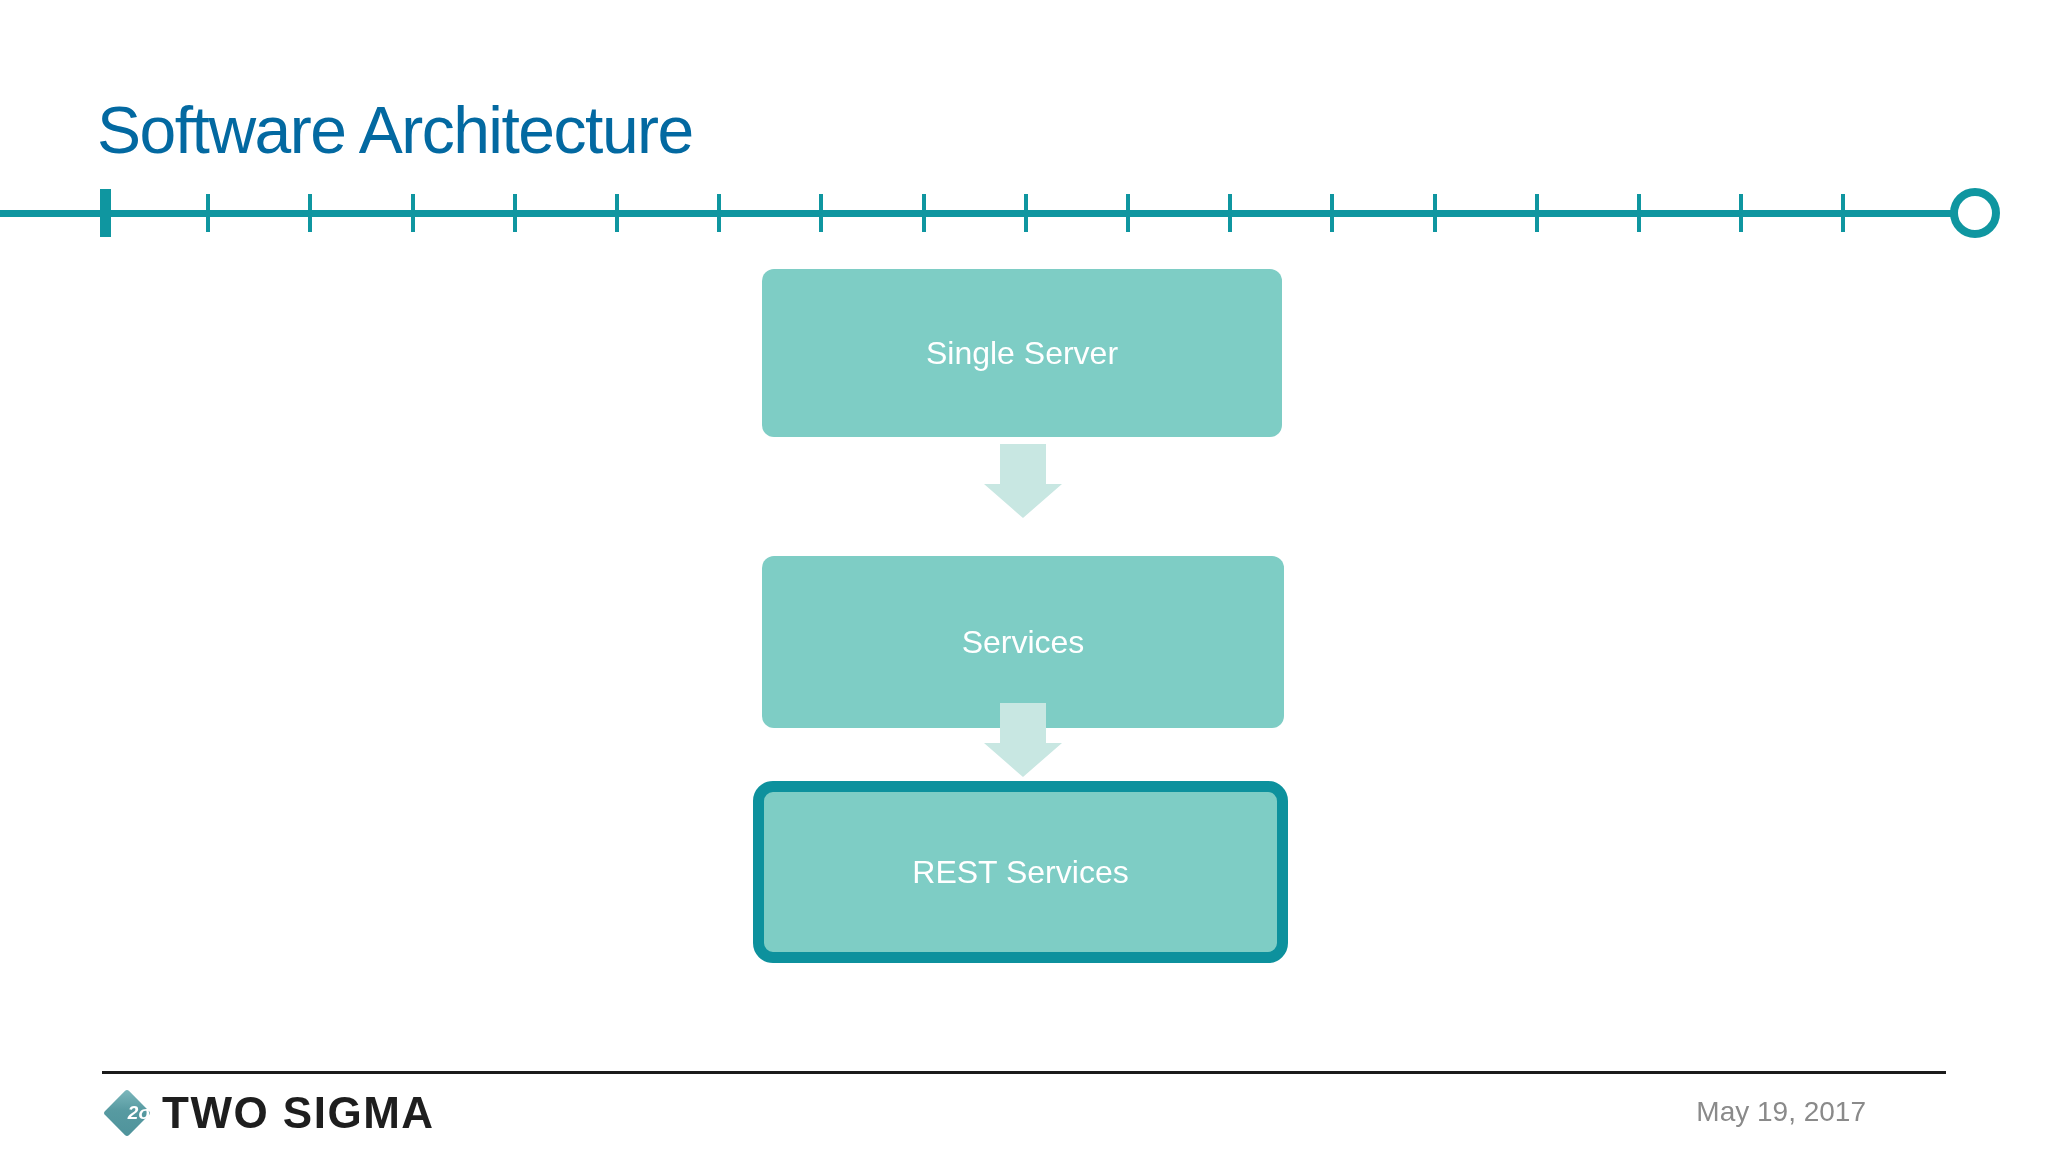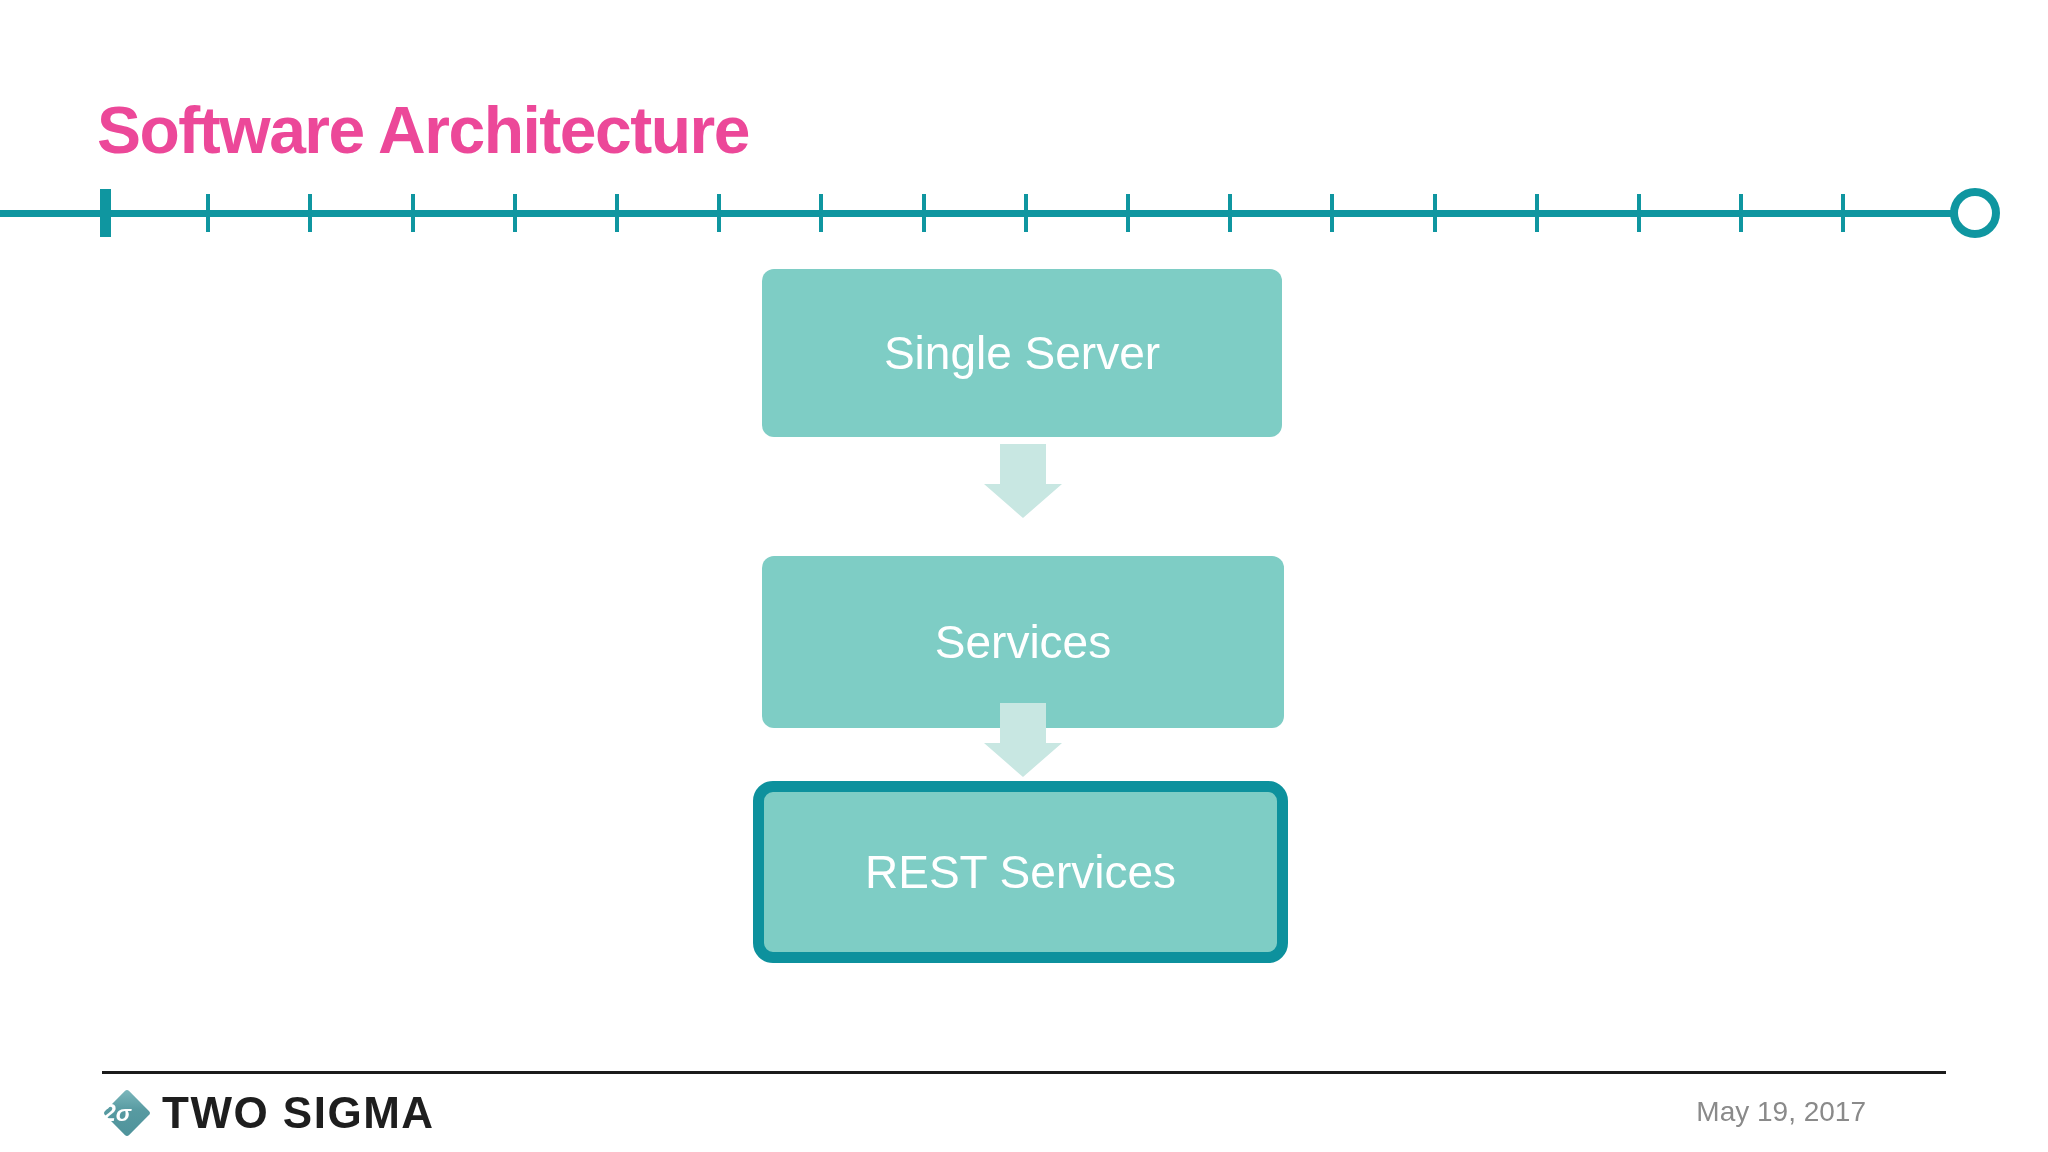--- a/index.html
+++ b/index.html
@@ -4,37 +4,37 @@
 <style>
   html,body{margin:0;padding:0;background:#ffffff;}
   .slide{
     position:relative;width:2048px;height:1152px;background:#ffffff;
     font-family:"Liberation Sans", sans-serif;overflow:hidden;
   }
 
   
   .title{
     position:absolute;left:97px;top:96px;
-    font-size:66px;font-weight:700;letter-spacing:-1.5px;
-    color:#ec4899;line-height:1.05;
+    font-size:66px;font-weight:400;letter-spacing:-1.5px;
+    color:#0369a1;line-height:1.05;
   }
 
   
   .tl-rule{position:absolute;left:0;top:210px;width:1952px;height:7px;background:#0f96a0;}
   .tick{position:absolute;top:194px;width:4px;height:38px;background:#0f96a0;}
   .tick-bold{top:189px;width:11px;height:48px;margin-left:-4px;}
   .tl-circle{
     position:absolute;left:1950px;top:188px;width:50px;height:50px;
     border:8px solid #0f96a0;border-radius:50%;background:#ffffff;box-sizing:border-box;
   }
 
   
   .node{
     position:absolute;display:flex;align-items:center;justify-content:center;
-    background:#7ecdc5;border-radius:12px;color:#ffffff;font-size:46px;
+    background:#7ecdc5;border-radius:12px;color:#ffffff;font-size:32px;
   }
   .node-1{left:762px;top:269px;width:520px;height:168px;}
   .node-2{left:762px;top:556px;width:522px;height:172px;}
   .node-3{
     left:753px;top:781px;width:535px;height:182px;
     border:11px solid #0d919d;border-radius:20px;box-sizing:border-box;text-align:right;
   }
 
   
   .down-arrow{
@@ -45,22 +45,22 @@
   .arrow-2{left:984px;top:703px;}
 
   
   .footer-rule{position:absolute;left:102px;top:1071px;width:1844px;height:3px;background:#1b1b1b;}
   .logo-diamond{
     position:absolute;left:110px;top:1096px;width:34px;height:34px;border-radius:3px;
     background:linear-gradient(135deg,#7db8bd 0%,#579aa1 45%,#4f939b 100%);
     transform:rotate(45deg);
   }
   .logo-glyph{
-    position:absolute;left:103px;top:1101px;width:48px;text-align:left;
-    color:#ffffff;font-size:23px;font-style:italic;font-weight:bold;line-height:24px;
+    position:absolute;left:103px;top:1101px;width:48px;text-align:right;
+    color:#ffffff;font-size:19px;font-style:italic;font-weight:bold;line-height:24px;
   }
   .brand{
     position:absolute;left:162px;top:1097px;
     font-size:44px;font-weight:bold;letter-spacing:1.5px;color:#1e1e1e;line-height:32px;
   }
   .date{
     position:absolute;right:182px;top:1092px;
     font-size:28px;color:#8a8a8a;line-height:40px;
   }
 </style>

